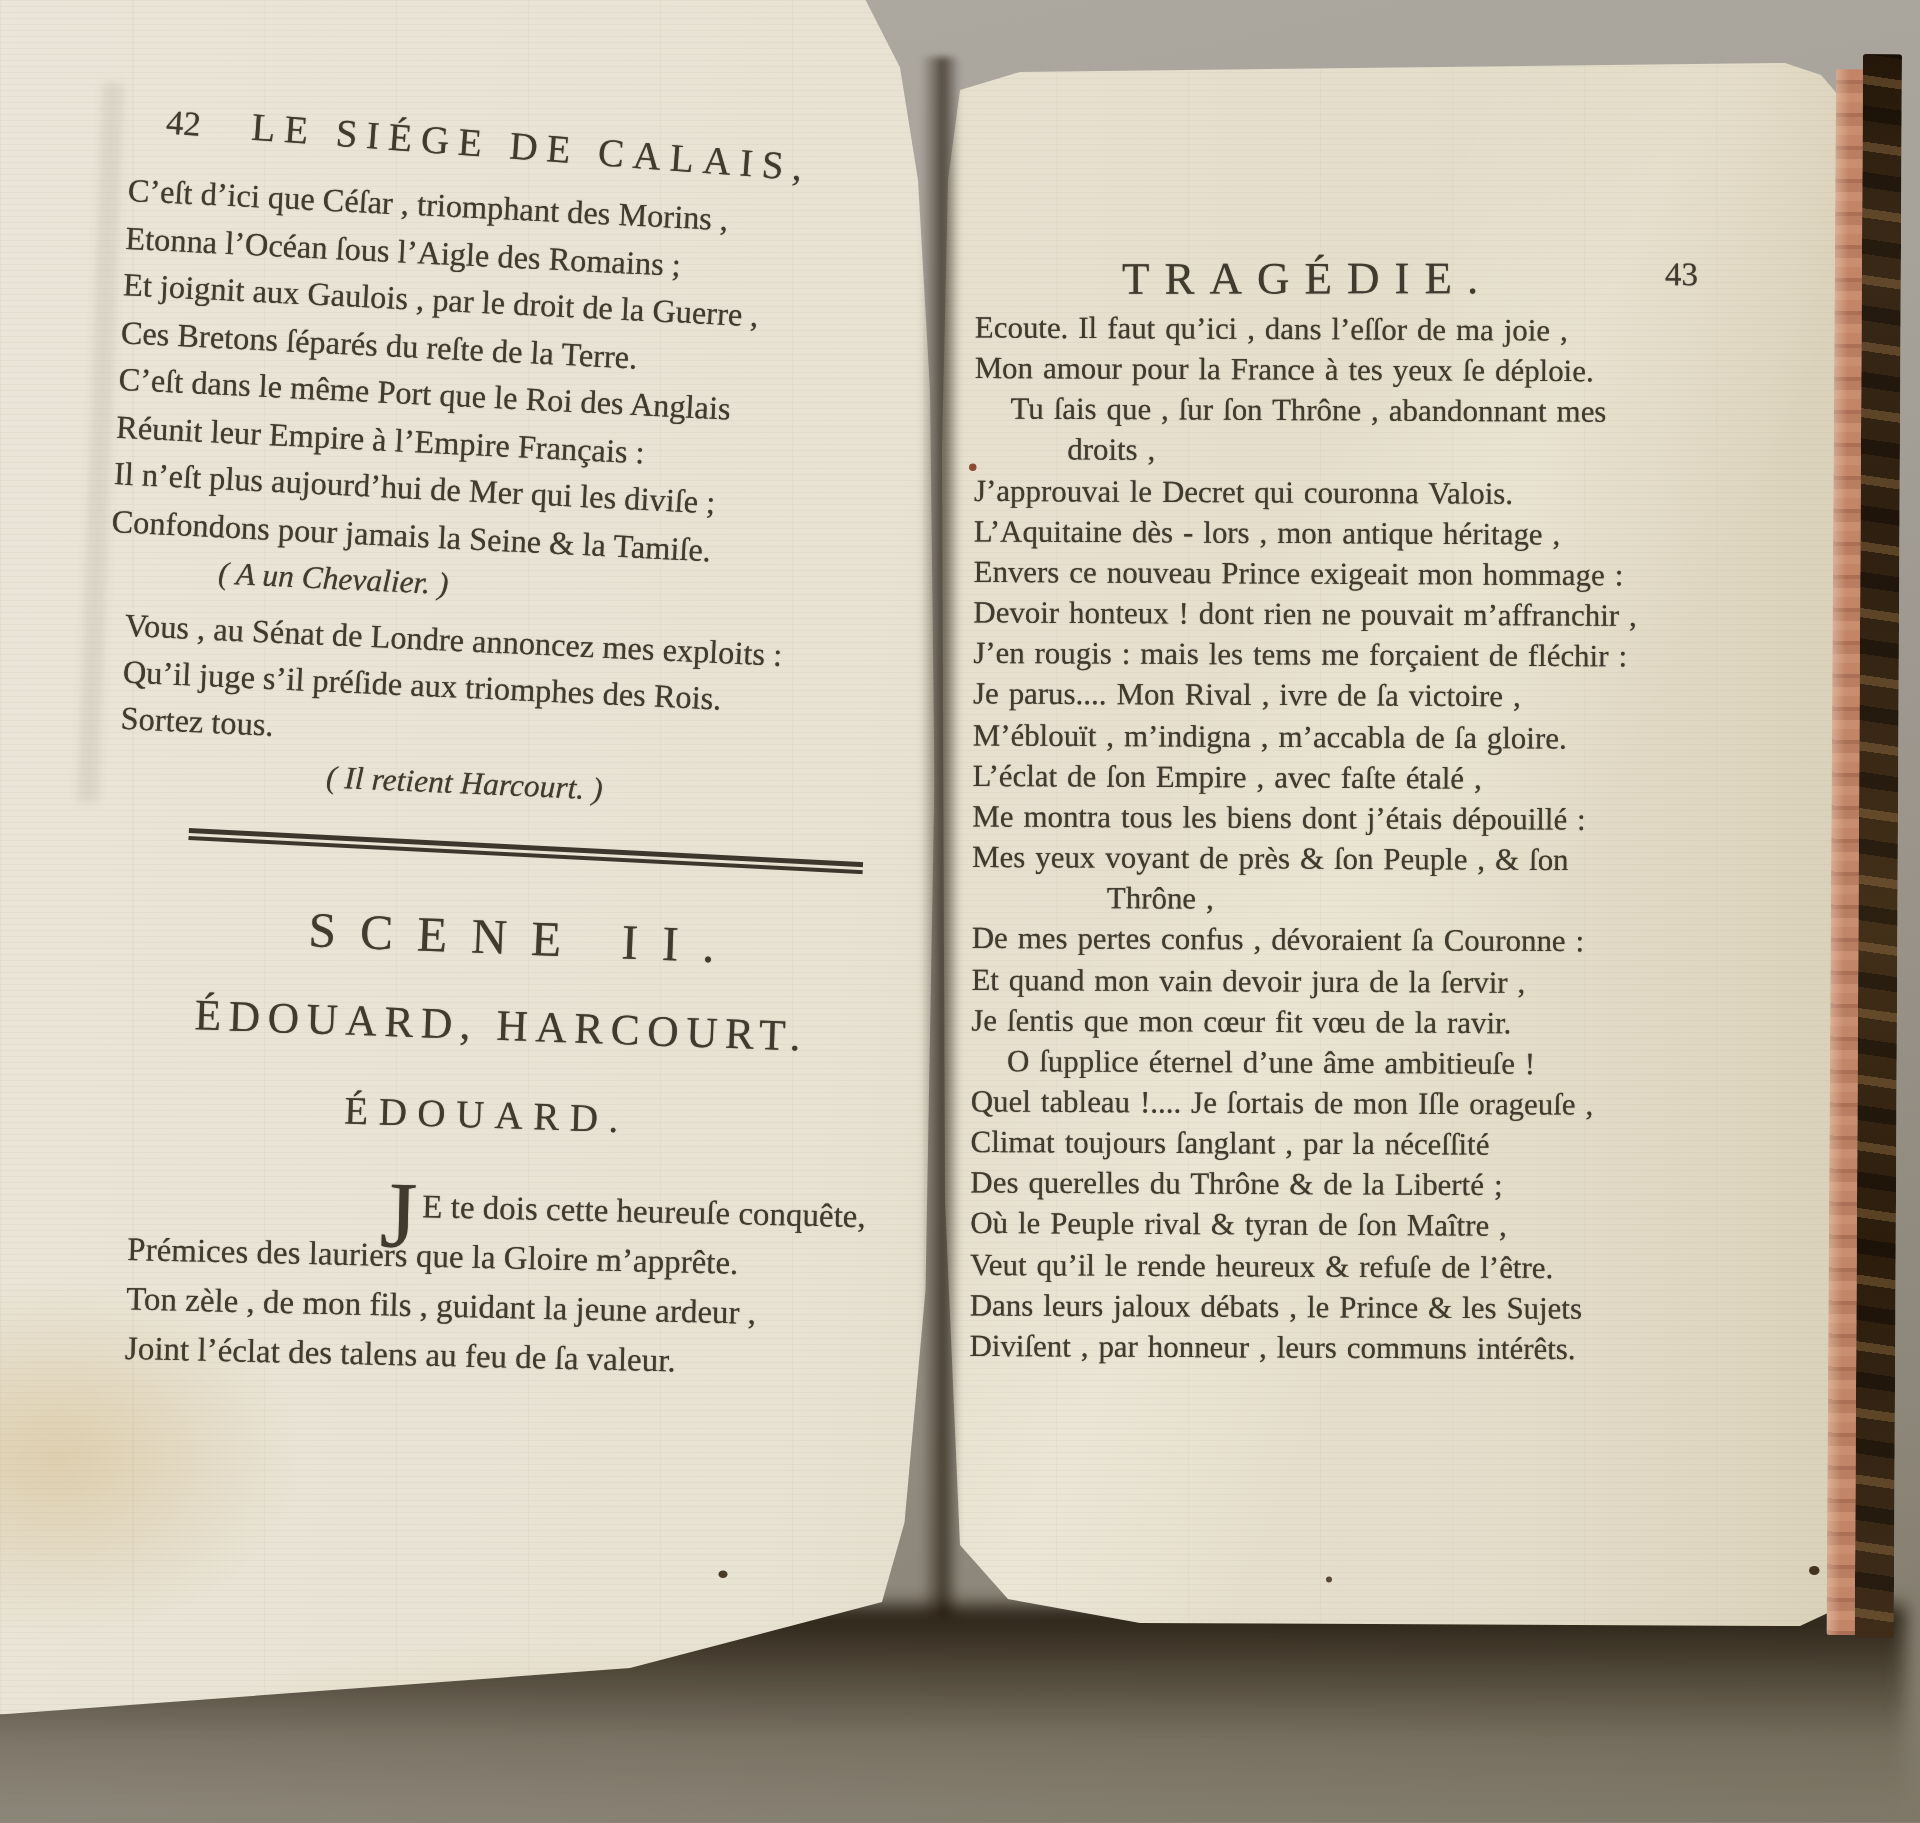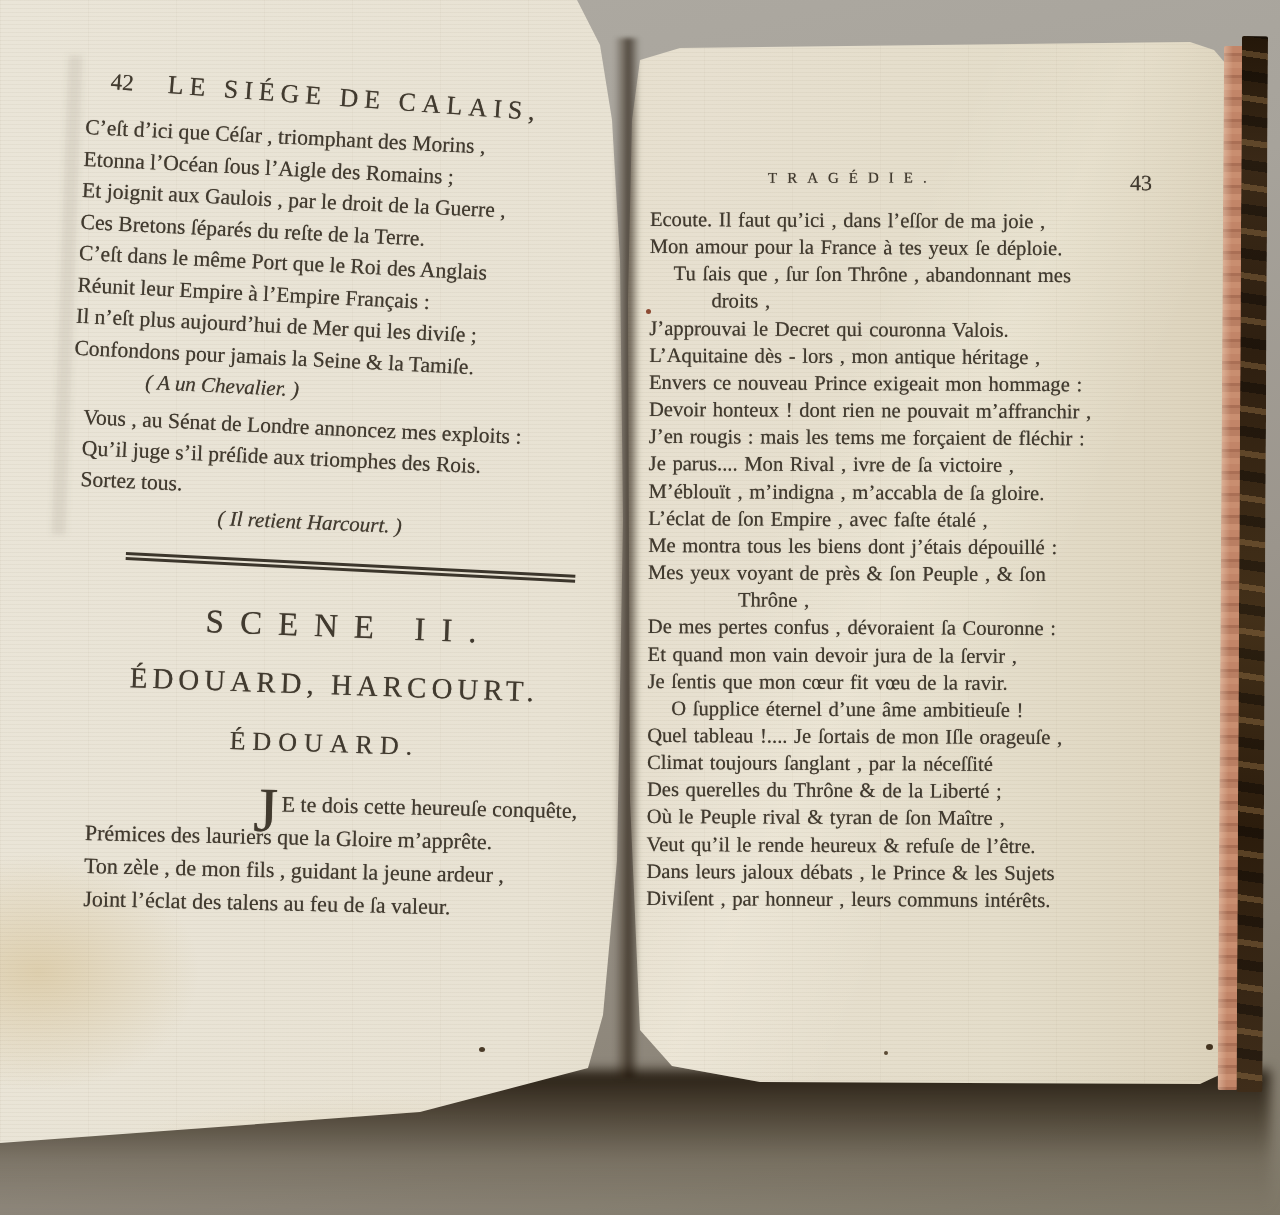--- a/index.html
+++ b/index.html
@@ -70,22 +70,22 @@
   .lp-chars{left:95px;top:660px;width:480px;text-align:center;transform:rotate(2deg);
       font-size:29px;letter-spacing:5px;}
   .lp-speaker{left:105px;top:722px;width:440px;text-align:center;transform:rotate(1.8deg);
       font-size:26px;letter-spacing:7px;}
   .lp-v3{left:86px;top:783px;transform:rotate(1.3deg);font-size:22px;line-height:33px;}
   .lp-v3 .first{padding-left:196px;position:relative;}
   .drop-cap{position:absolute;left:168px;top:-8px;font-size:63px;line-height:1;}
 
   
   .rp-header{left:648px;top:170px;width:500px;transform:rotate(-.1deg);}
-  .rp-header .rtitle{position:absolute;left:120px;top:0;font-size:15px;letter-spacing:10px;}
-  .rp-header .rnum{position:absolute;left:482px;top:1px;font-size:22px;}
+  .rp-header .rtitle{position:absolute;left:100px;top:0;font-size:30px;letter-spacing:10px;}
+  .rp-header .rnum{position:absolute;left:462px;top:1px;font-size:22px;}
   .rp-lines{left:650px;top:206px;transform:rotate(.3deg);font-size:20.6px;line-height:27.15px;word-spacing:1.5px;}
   .rp-lines .ind{padding-left:24px;}
   .rp-lines .hang-sm{padding-left:62px;}
   .rp-lines .hang-lg{padding-left:90px;}
 
   
   .speck{position:absolute;border-radius:50%;z-index:6;}
   .speck.s1{left:479px;top:1047px;width:6px;height:5px;background:#4a3b28;}
   .speck.s2{left:884px;top:1051px;width:4px;height:4px;background:#5a4a34;}
   .speck.s3{left:1206px;top:1044px;width:7px;height:6px;background:#43331f;}

